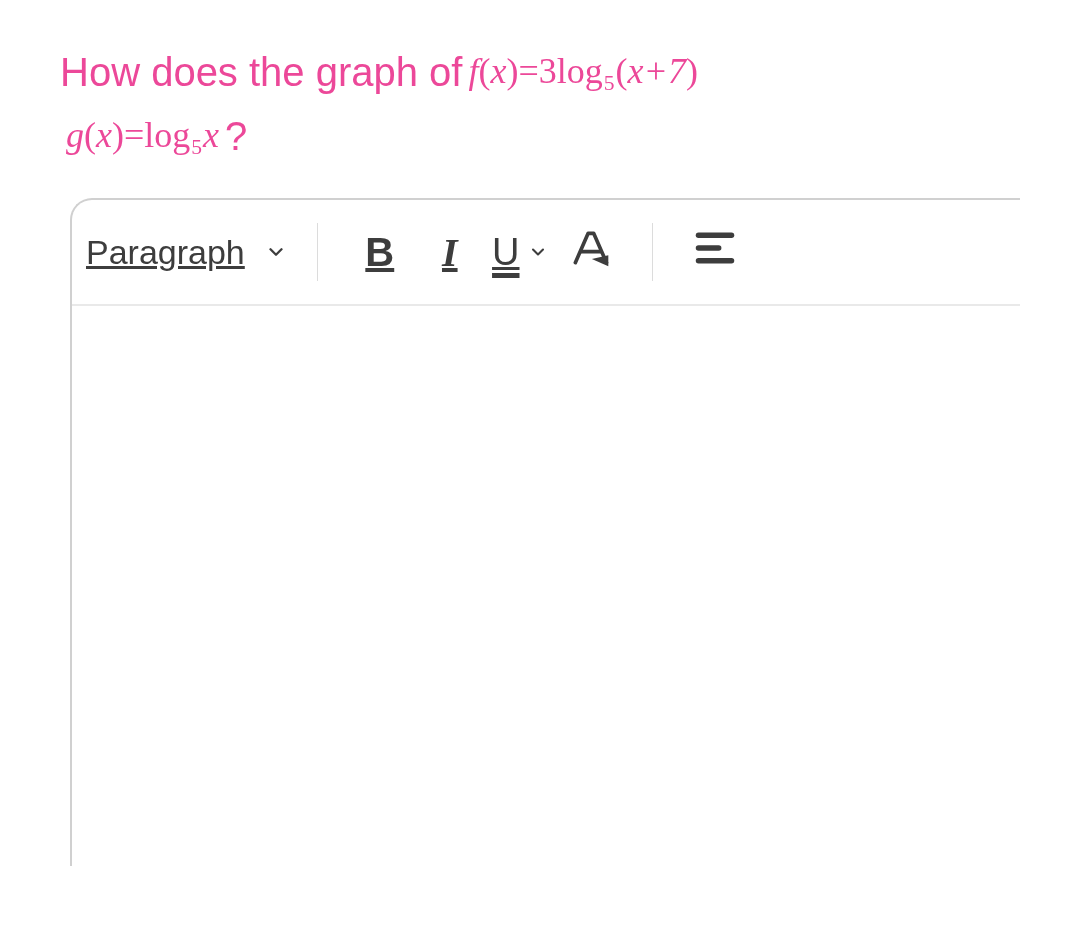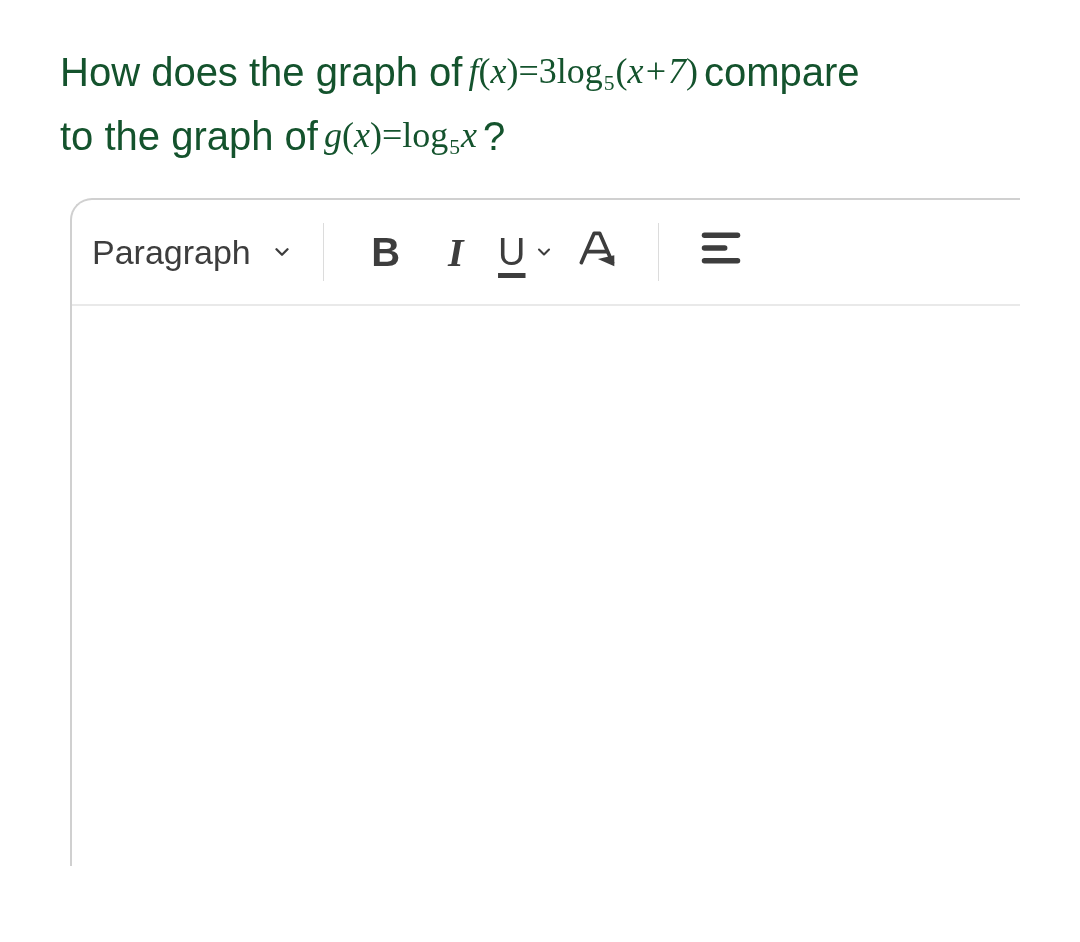--- a/index.html
+++ b/index.html
@@ -12,21 +12,21 @@
     font-family: "Helvetica Neue", Arial, sans-serif;
     color: #3d3d3d;
   }
   .page {
     padding: 40px 60px 0 60px;
     box-sizing: border-box;
   }
   .question {
     font-size: 40px;
     line-height: 1.6;
-    color: #14532d;
+    color: #ec4899;
     margin-bottom: 30px;
   }
   .question .line1,
   .question .line2 {
     display: flex;
     flex-wrap: wrap;
     align-items: center;
   }
   .math {
     font-family: "Times New Roman", serif;
@@ -50,24 +50,25 @@
     border: 2px solid #d0d0d0;
     border-top-left-radius: 22px;
     border-right: none;
     border-bottom: none;
     box-sizing: border-box;
     background: #ffffff;
   }
   .toolbar {
     display: flex;
     align-items: center;
-    padding: 20px 20px;
+    padding: 20px 14px;
     border-bottom: 2px solid #e9e9e9;
     font-size: 34px;
     color: #3d3d3d;
+    text-decoration: underline;
   }
   .toolbar-group {
     display: flex;
     align-items: center;
   }
   .sep {
     width: 1px;
     height: 58px;
     background: #dcdcdc;
     margin: 0 30px;
@@ -128,24 +129,22 @@
           <span class="it">x</span>
           <span>)</span>
         <span> = </span>
         <span>3</span>
           <span>log</span>
           <span class="sub">5</span>
         <span>(</span>
           <span class="it">x+7</span>
           <span>)</span>
       </span>
-      <span> compare</span>
     </div>
     <div class="line2">
-      <span>to the graph of </span>
       <span class="math">
         <span class="it">g</span>
           <span>(</span>
           <span class="it">x</span>
           <span>)</span>
         <span> = </span>
         <span>log</span>
           <span class="sub">5</span>
           <span class="it">x</span>
       </span>

